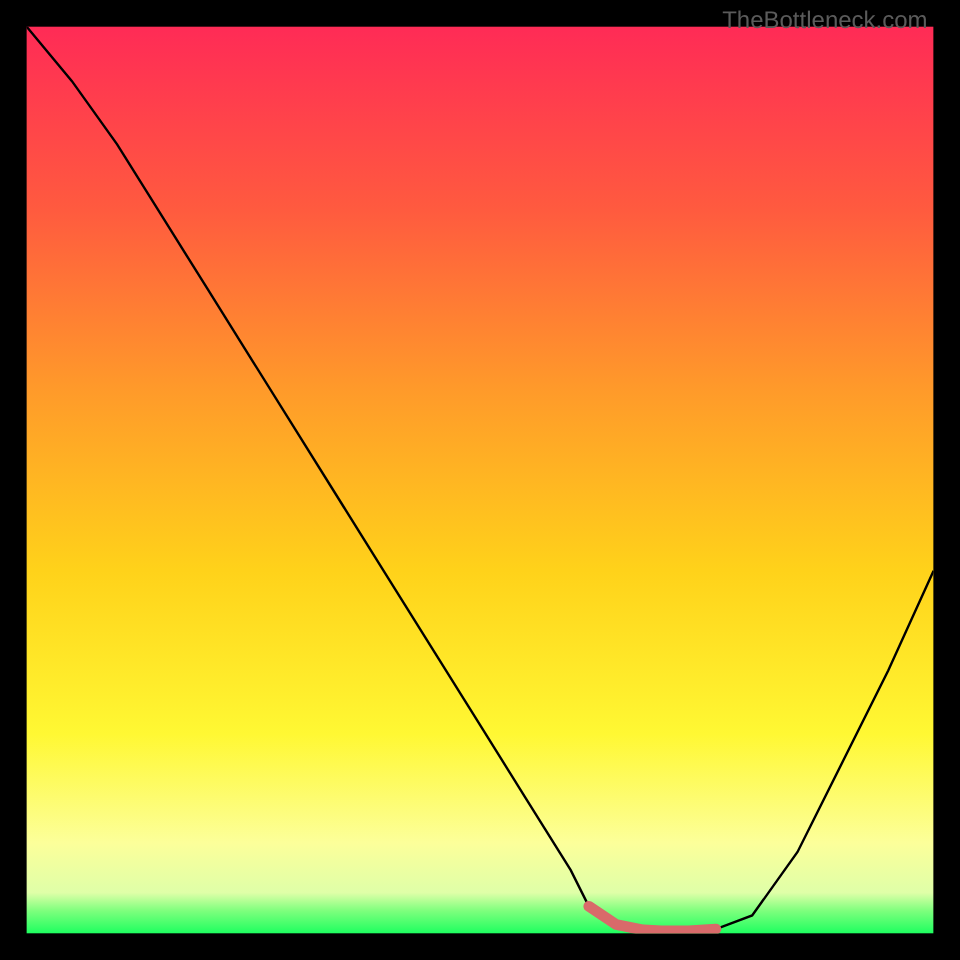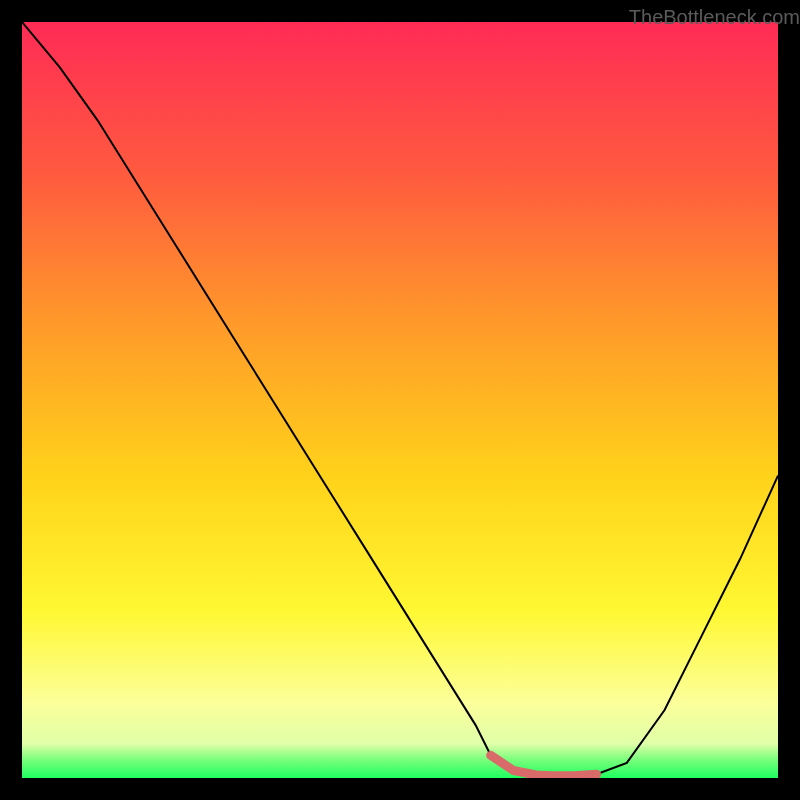--- a/index.html
+++ b/index.html
@@ -1,17 +1,17 @@
 <!DOCTYPE html>
 <html><head>
 <meta charset="utf-8">
 <style>
   * { margin: 0; padding: 0; box-sizing: border-box; }
   body { width: 800px; height: 800px; background: #000; position: relative; font-family: Arial, sans-serif; }
-  .watermark { position: absolute; top: 6px; right: 0; color: #5b5b5b; font-size: 20px; font-weight: 500; z-index: 10; }
+  .watermark { position: absolute; top: 6px; right: 27px; color: #5b5b5b; font-size: 20px; font-weight: 500; z-index: 10; }
   .plot-area { position: absolute; left: 22px; top: 22px; width: 756px; height: 756px; }
   .plot-area svg { width: 100%; height: 100%; display: block; }
 </style>
 </head>
 <body>
 
 <div class="watermark">TheBottleneck.com</div>
 
 <div class="plot-area">
   <svg viewBox="0 0 756 756" preserveAspectRatio="none">

